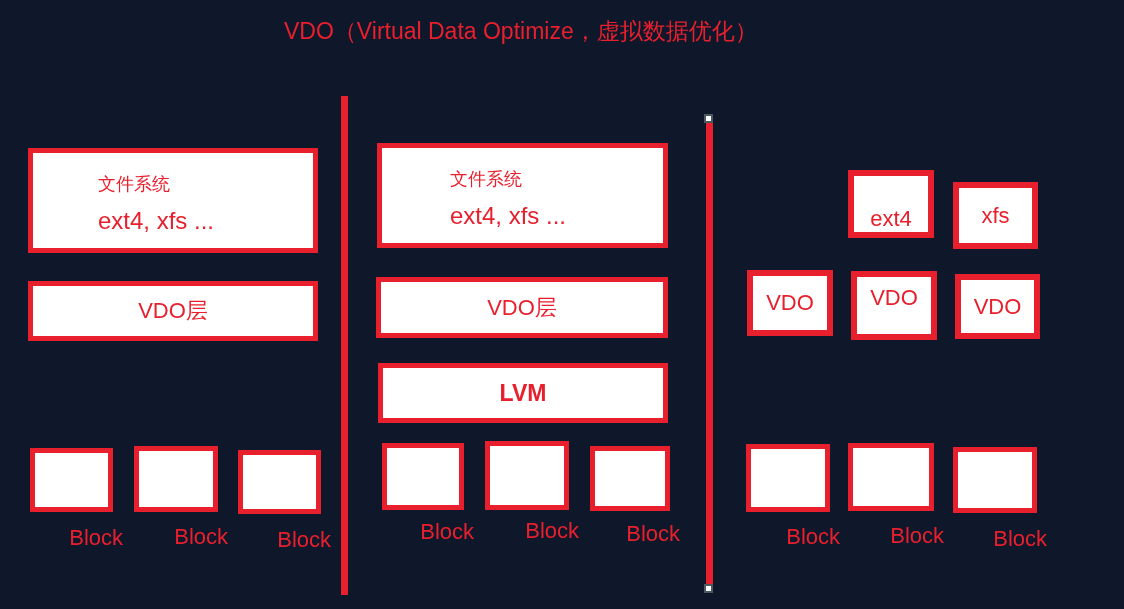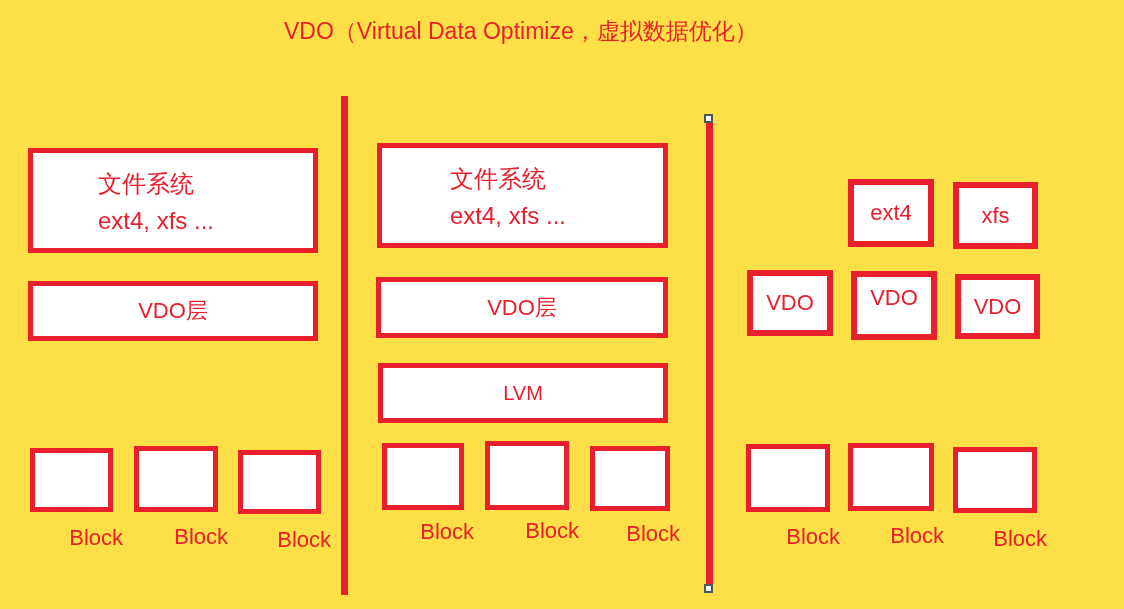--- a/index.html
+++ b/index.html
@@ -4,21 +4,21 @@
 <style>
   :root{
     --red:#e8202e;
     --handle:#4a5a5e;
   }
   html,body{margin:0;padding:0;background:#fff;}
   body{font-family:"Liberation Sans","DejaVu Sans",sans-serif;}
   .canvas{
     position:relative;
     width:1124px;height:609px;
-    background:#fde047;
+    background:#0f172a;
     overflow:hidden;
     color:var(--red);
   }
   .title{
     position:absolute;
     left:284px;top:16px;
     font-size:23px;
     color:var(--red);
     white-space:nowrap;
   }
@@ -35,21 +35,21 @@
   .rbox .center-label{
     font-size:22px;
     color:var(--red);
     white-space:nowrap;
   }
   .fs-text{
     position:absolute;
     left:65px;top:18px;
     text-align:left;
   }
-  .fs-text .l1{font-size:24px;line-height:26px;}
+  .fs-text .l1{font-size:18px;line-height:26px;}
   .fs-text .l2{font-size:24px;line-height:24px;margin-top:12px;}
   .vline{
     position:absolute;
     width:7px;
     background:var(--red);
   }
   .handle{
     position:absolute;
     width:9px;height:9px;
     box-sizing:border-box;
@@ -99,36 +99,36 @@
       <div class="l1">文件系统</div>
       <div class="l2">ext4, xfs ...</div>
     </div>
   </div>
 
   <div class="rbox" style="left:376px;top:277px;width:292px;height:61px;">
     <span class="center-label">VDO层</span>
   </div>
 
   <div class="rbox" style="left:378px;top:363px;width:290px;height:60px;">
-    <span class="center-label" style="font-size:20px;">LVM</span>
+    <span class="center-label" style="font-size:23px;font-weight:bold;">LVM</span>
   </div>
 
   <div class="rbox" style="left:382px;top:443px;width:82px;height:67px;"></div>
   <div class="rbox" style="left:485px;top:441px;width:84px;height:69px;"></div>
   <div class="rbox" style="left:590px;top:446px;width:80px;height:65px;"></div>
 
   <div class="block-label" style="left:372px;top:519px;width:102px;">Block</div>
   <div class="block-label" style="left:475px;top:518px;width:104px;">Block</div>
   <div class="block-label" style="left:580px;top:521px;width:100px;">Block</div>
 
   <div class="vline" style="left:706px;top:122px;height:462px;"></div>
   <div class="handle" style="left:704px;top:114px;"></div>
   <div class="handle" style="left:704px;top:584px;"></div>
 
-  <div class="rbox thick" style="left:848px;top:179px;width:86px;height:68px;">
+  <div class="rbox thick" style="left:848px;top:170px;width:86px;height:68px;align-items:flex-end;">
     <span class="center-label small-label">ext4</span>
   </div>
   <div class="rbox thick" style="left:953px;top:182px;width:85px;height:67px;">
     <span class="center-label small-label">xfs</span>
   </div>
 
   <div class="rbox thick" style="left:747px;top:270px;width:86px;height:66px;">
     <span class="center-label small-label">VDO</span>
   </div>
   <div class="rbox thick" style="left:851px;top:271px;width:86px;height:69px;align-items:flex-start;">

